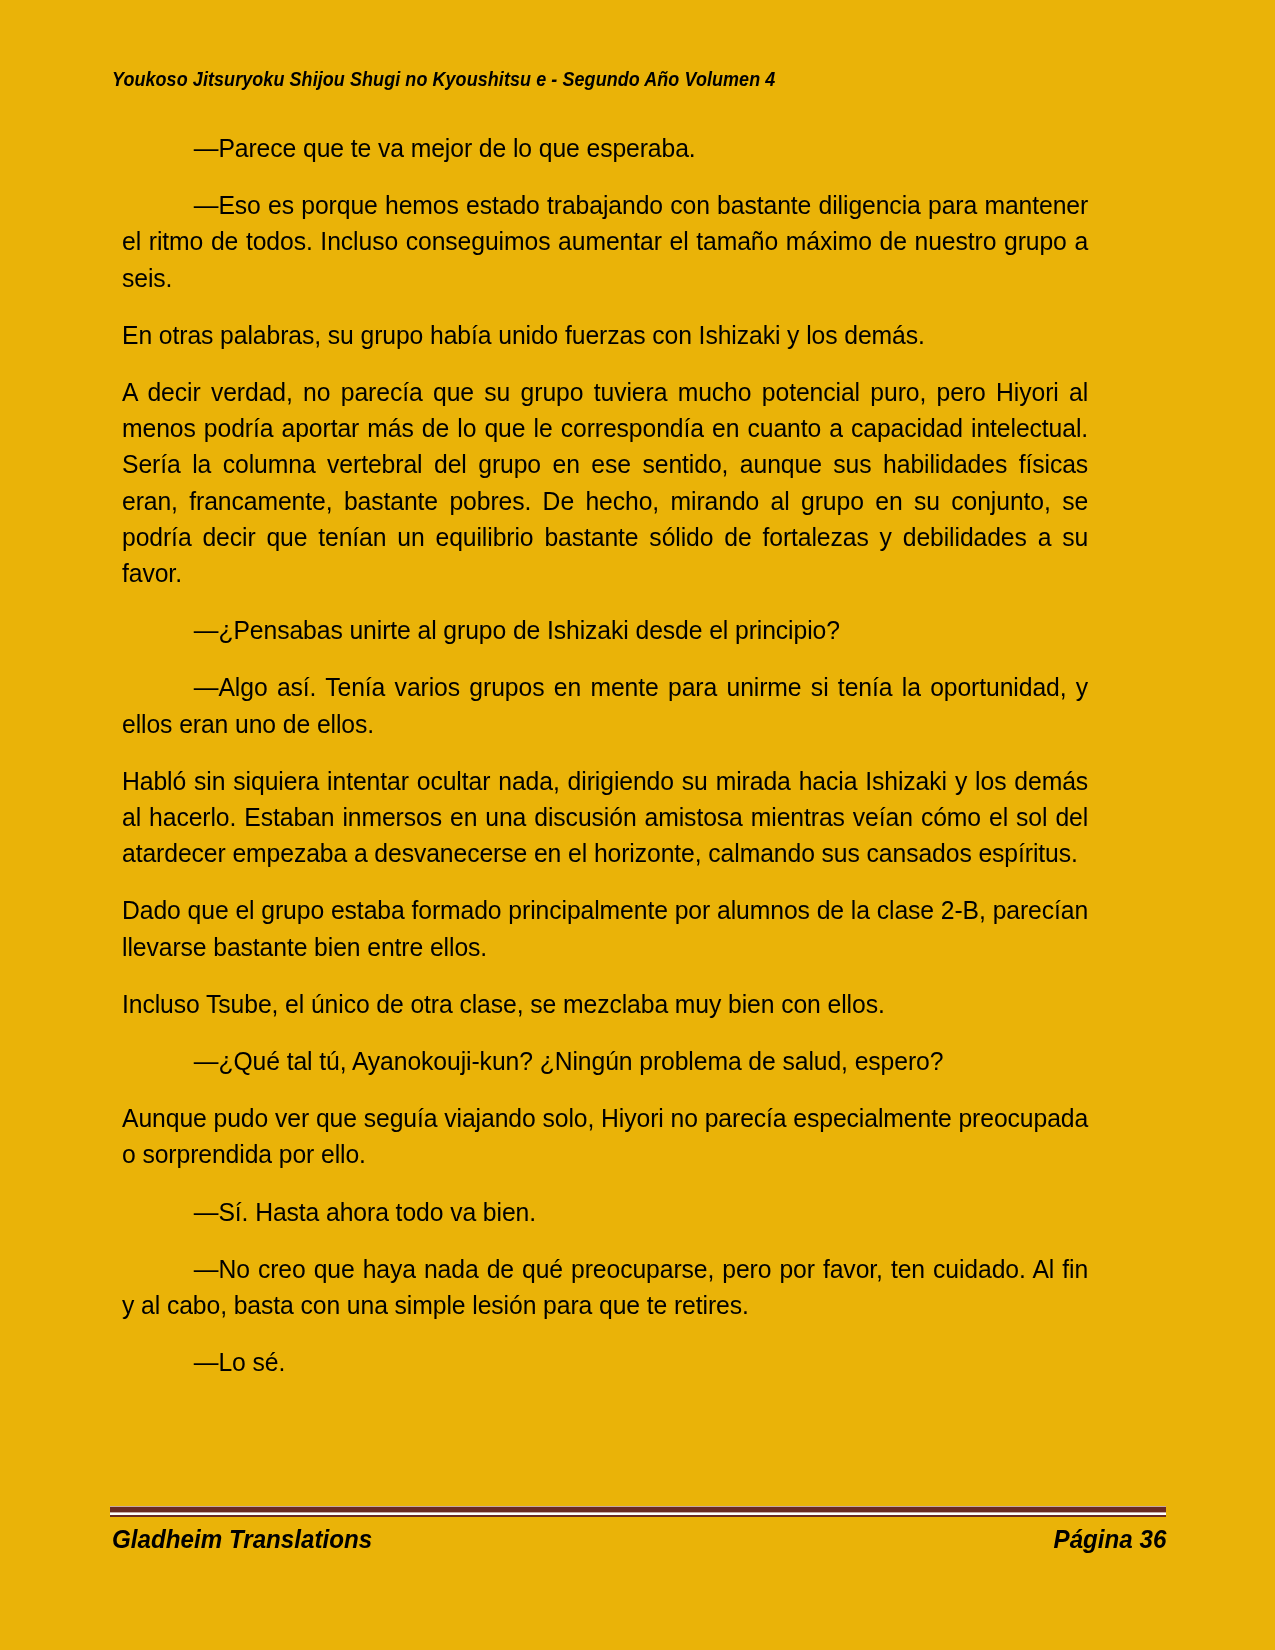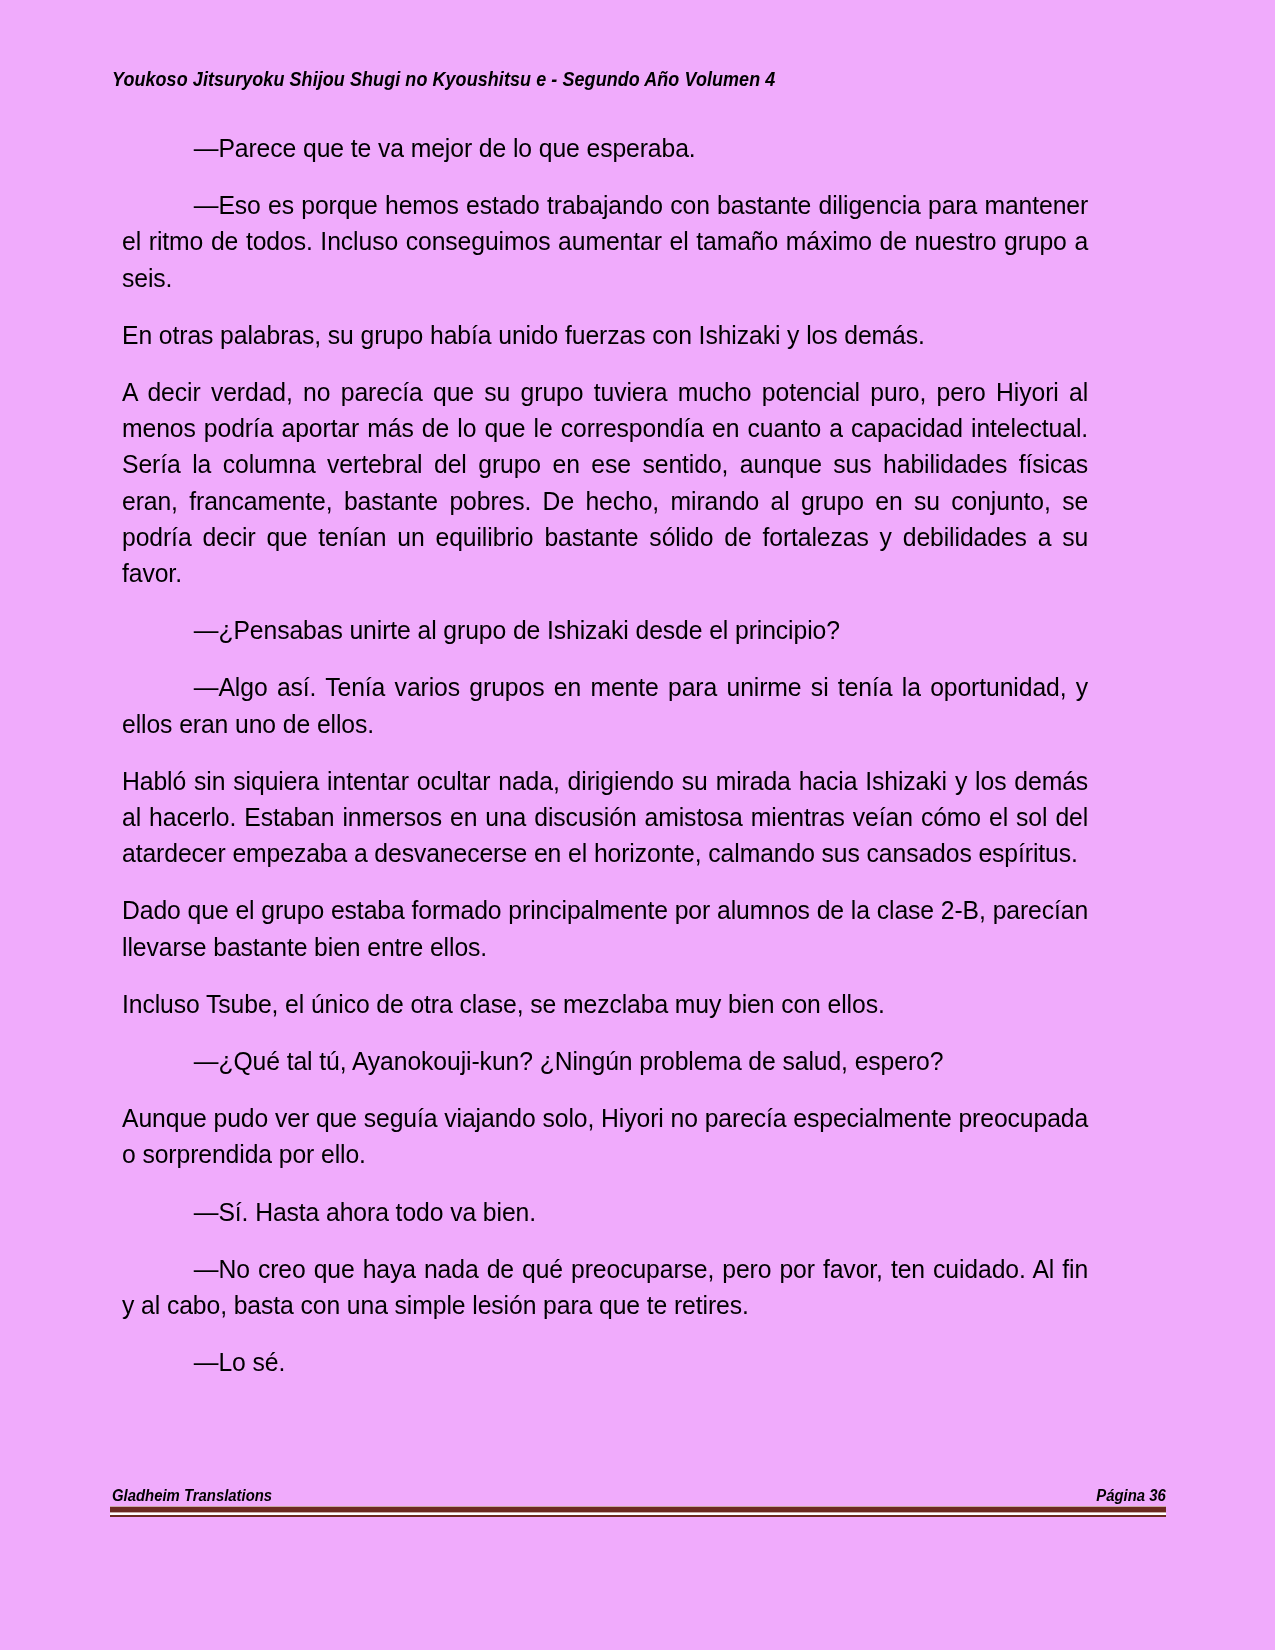--- a/index.html
+++ b/index.html
@@ -4,21 +4,21 @@
 <style>
   html, body {
     margin: 0;
     padding: 0;
     background: #ffffff;
   }
   .page {
     position: relative;
     width: 1275px;
     height: 1650px;
-    background: #f0abfc;
+    background: #eab308;
     box-sizing: border-box;
     overflow: hidden;
     font-family: "Liberation Sans Narrow", "Liberation Sans", sans-serif;
   }
 
   
   .header {
     position: absolute;
     left: 112px;
     top: 68px;
@@ -78,28 +78,28 @@
     background: #ffffff;
   }
   .footer-rule .thin {
     height: 2px;
     background: var(--rule-color, #6b2a22);
   }
 
   .footer {
     position: absolute;
     left: 112px;
-    top: 1487px;
+    top: 1524px;
     width: 1054px;
     display: flex;
     justify-content: space-between;
     align-items: baseline;
     font-weight: bold;
     font-style: italic;
-    font-size: 16px;
+    font-size: 26px;
     color: #000000;
     white-space: nowrap;
   }
   .footer .left  { transform: scaleX(0.93); transform-origin: left center; }
   .footer .right { transform: scaleX(0.93); transform-origin: right center; }
 </style>
 </head>
 <body>
 
 <div class="page" style="--rule-color: #6b2a22;">

